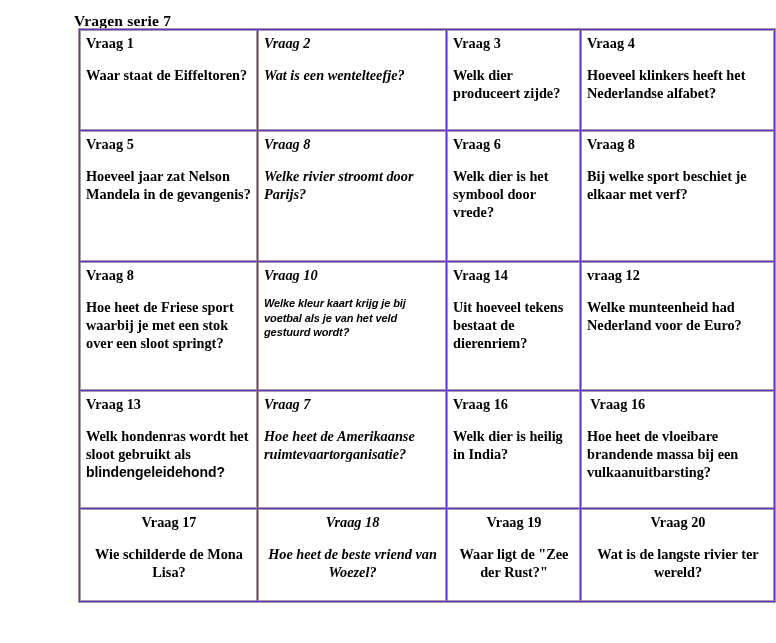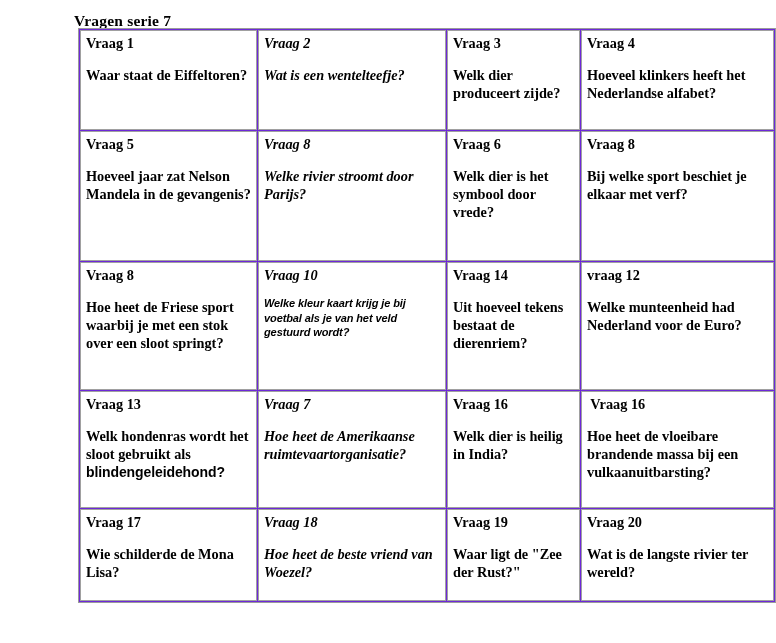--- a/index.html
+++ b/index.html
@@ -53,21 +53,21 @@
 
   .col1 { width: 166px; }
   .col2 { width: 177px; font-style: italic; }
   .col3 { width: 122px; margin-top: 32px; }
   .col4 { width: 182px; }
 
   .r1 { height: 100px; }
   .r2 { height: 130px; }
   .r3 { height: 128px; }
   .r4 { height: 117px; }
-  .r5 { height: 92px; }
+  .r5 { height: 92px; text-align: center; }
 
   .q-label {
     display: block;
     font-family: "Liberation Serif", "DejaVu Serif", serif;
     font-weight: bold;
     font-size: 14.3px;
     white-space: pre;
     margin: 0;
   }
   .q-body {

